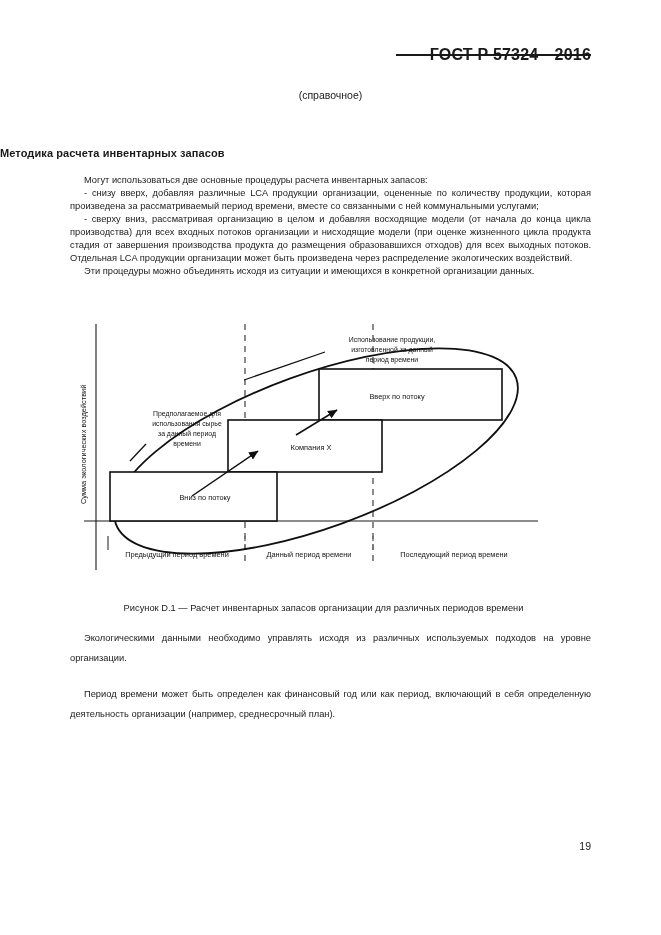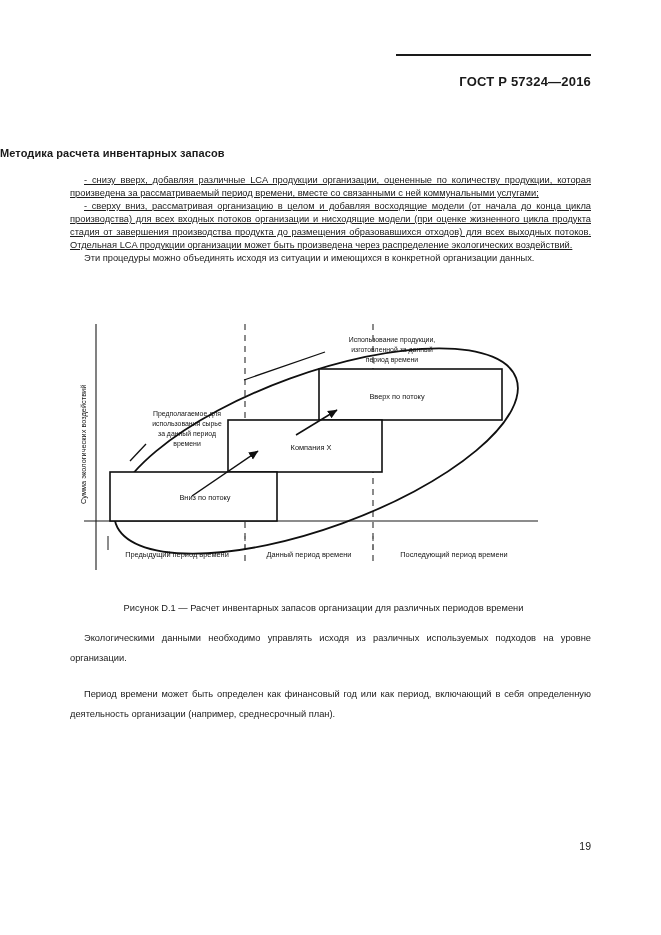--- a/index.html
+++ b/index.html
@@ -24,24 +24,24 @@
     position: absolute;
     left: 396px;
     top: 54px;
     width: 195px;
     height: 2px;
     background: #1a1a1a;
   }
   .header-code {
     position: absolute;
     left: 396px;
-    top: 74px;
+    top: 46px;
     width: 195px;
     text-align: right;
-    font-size: 13px;
+    font-size: 16px;
     font-weight: bold;
     letter-spacing: .2px;
   }
 
   
   .annex-block {
     position: absolute;
     left: 0;
     top: 88px;
     width: 661px;
@@ -70,21 +70,20 @@
     line-height: 13.05px;
     text-align: justify;
     text-justify: inter-word;
   }
   .body-col p {
     margin: 0;
     text-indent: 14px;
   }
   .body-col p.dash {
     text-indent: 14px;
-    text-decoration: underline;
   }
   .tail-col {
     position: absolute;
     left: 70px;
     top: 628px;
     width: 521px;
     font-size: 9.3px;
     line-height: 20px;
     text-align: justify;
   }
@@ -141,25 +140,27 @@
 </style>
 </head>
 <body>
 
 <div id="page">
 
   <div class="header-rule"></div>
   <div class="header-code">ГОСТ Р 57324—2016</div>
 
   <div class="annex-block">
+    <div>(справочное)</div>
   </div>
 
   <div class="doc-title">Методика расчета инвентарных запасов</div>
 
   <div class="body-col">
+    <p>Могут использоваться две основные процедуры расчета инвентарных запасов:</p>
     <p class="dash">- снизу вверх, добавляя различные LCA продукции организации, оцененные по количеству продукции, которая произведена за рассматриваемый период времени, вместе со связанными с ней коммунальными услугами;</p>
     <p class="dash">- сверху вниз, рассматривая организацию в целом и добавляя восходящие модели (от начала до конца цикла производства) для всех входных потоков организации и нисходящие модели (при оценке жизненного цикла продукта стадия от завершения производства продукта до размещения образовавшихся отходов) для всех выходных потоков. Отдельная LCA продукции организации может быть произведена через распределение экологических воздействий.</p>
     <p>Эти процедуры можно объединять исходя из ситуации и имеющихся в конкретной организации данных.</p>
   </div>
 
   <div id="figure">
     <svg width="530" height="270" viewBox="0 0 530 270" xmlns="http://www.w3.org/2000/svg">
 
       <line x1="36" y1="6" x2="36" y2="252" stroke="#1a1a1a" stroke-width="1.1"></line>
 

